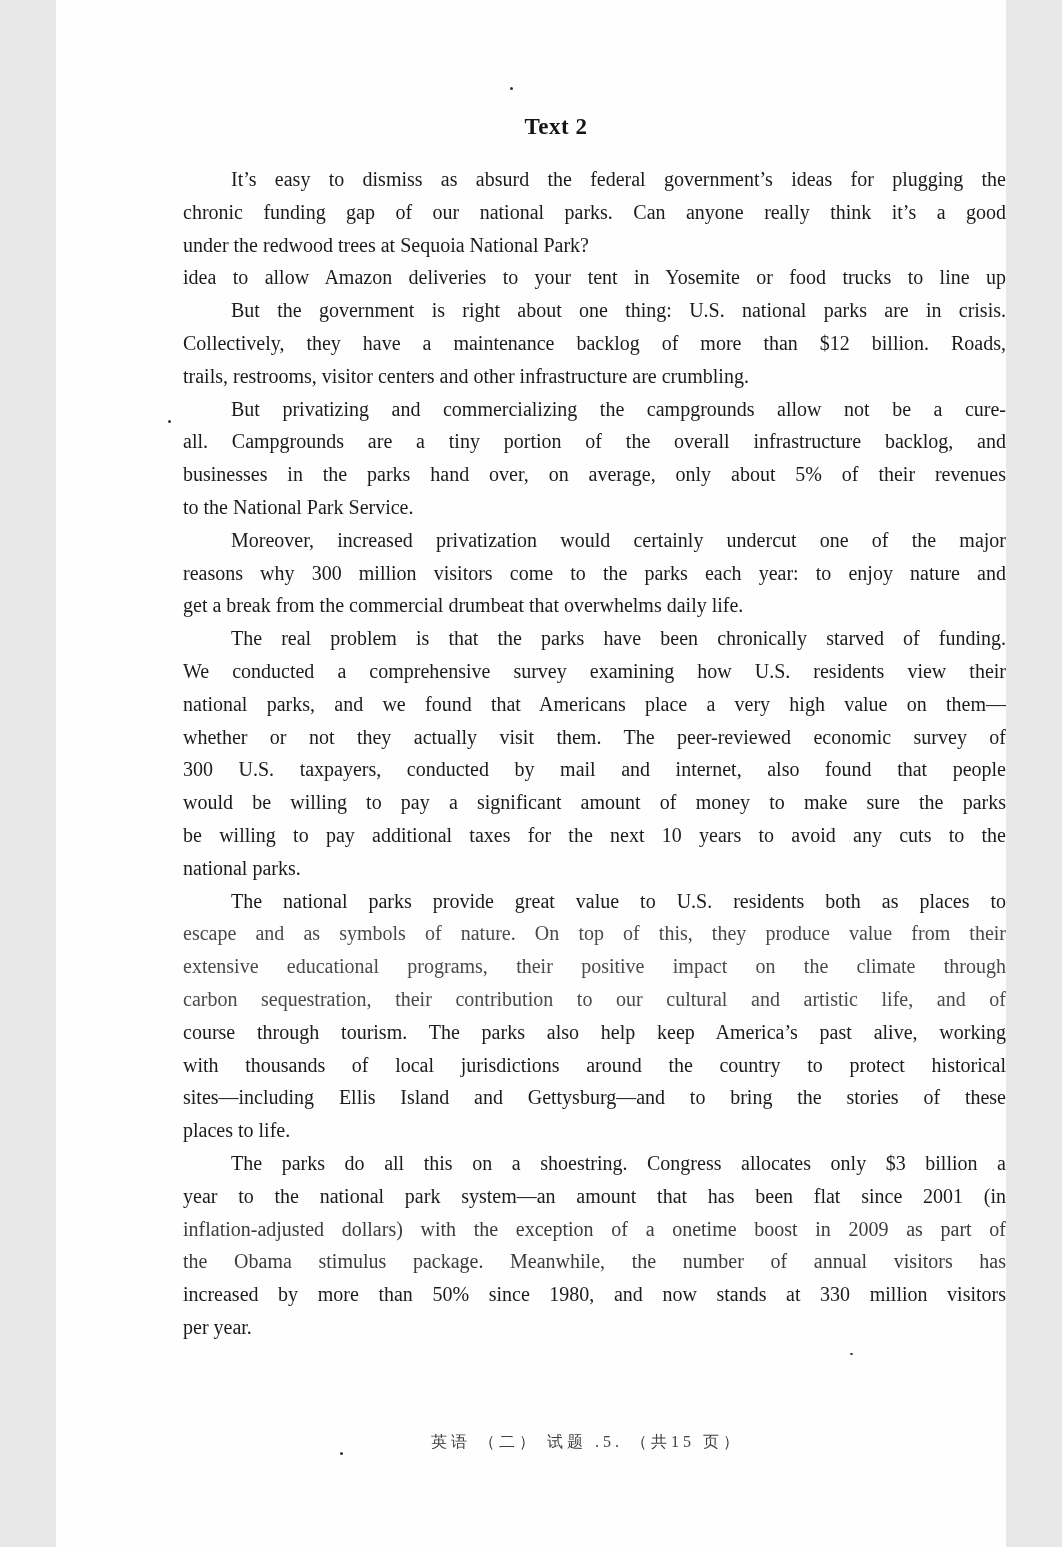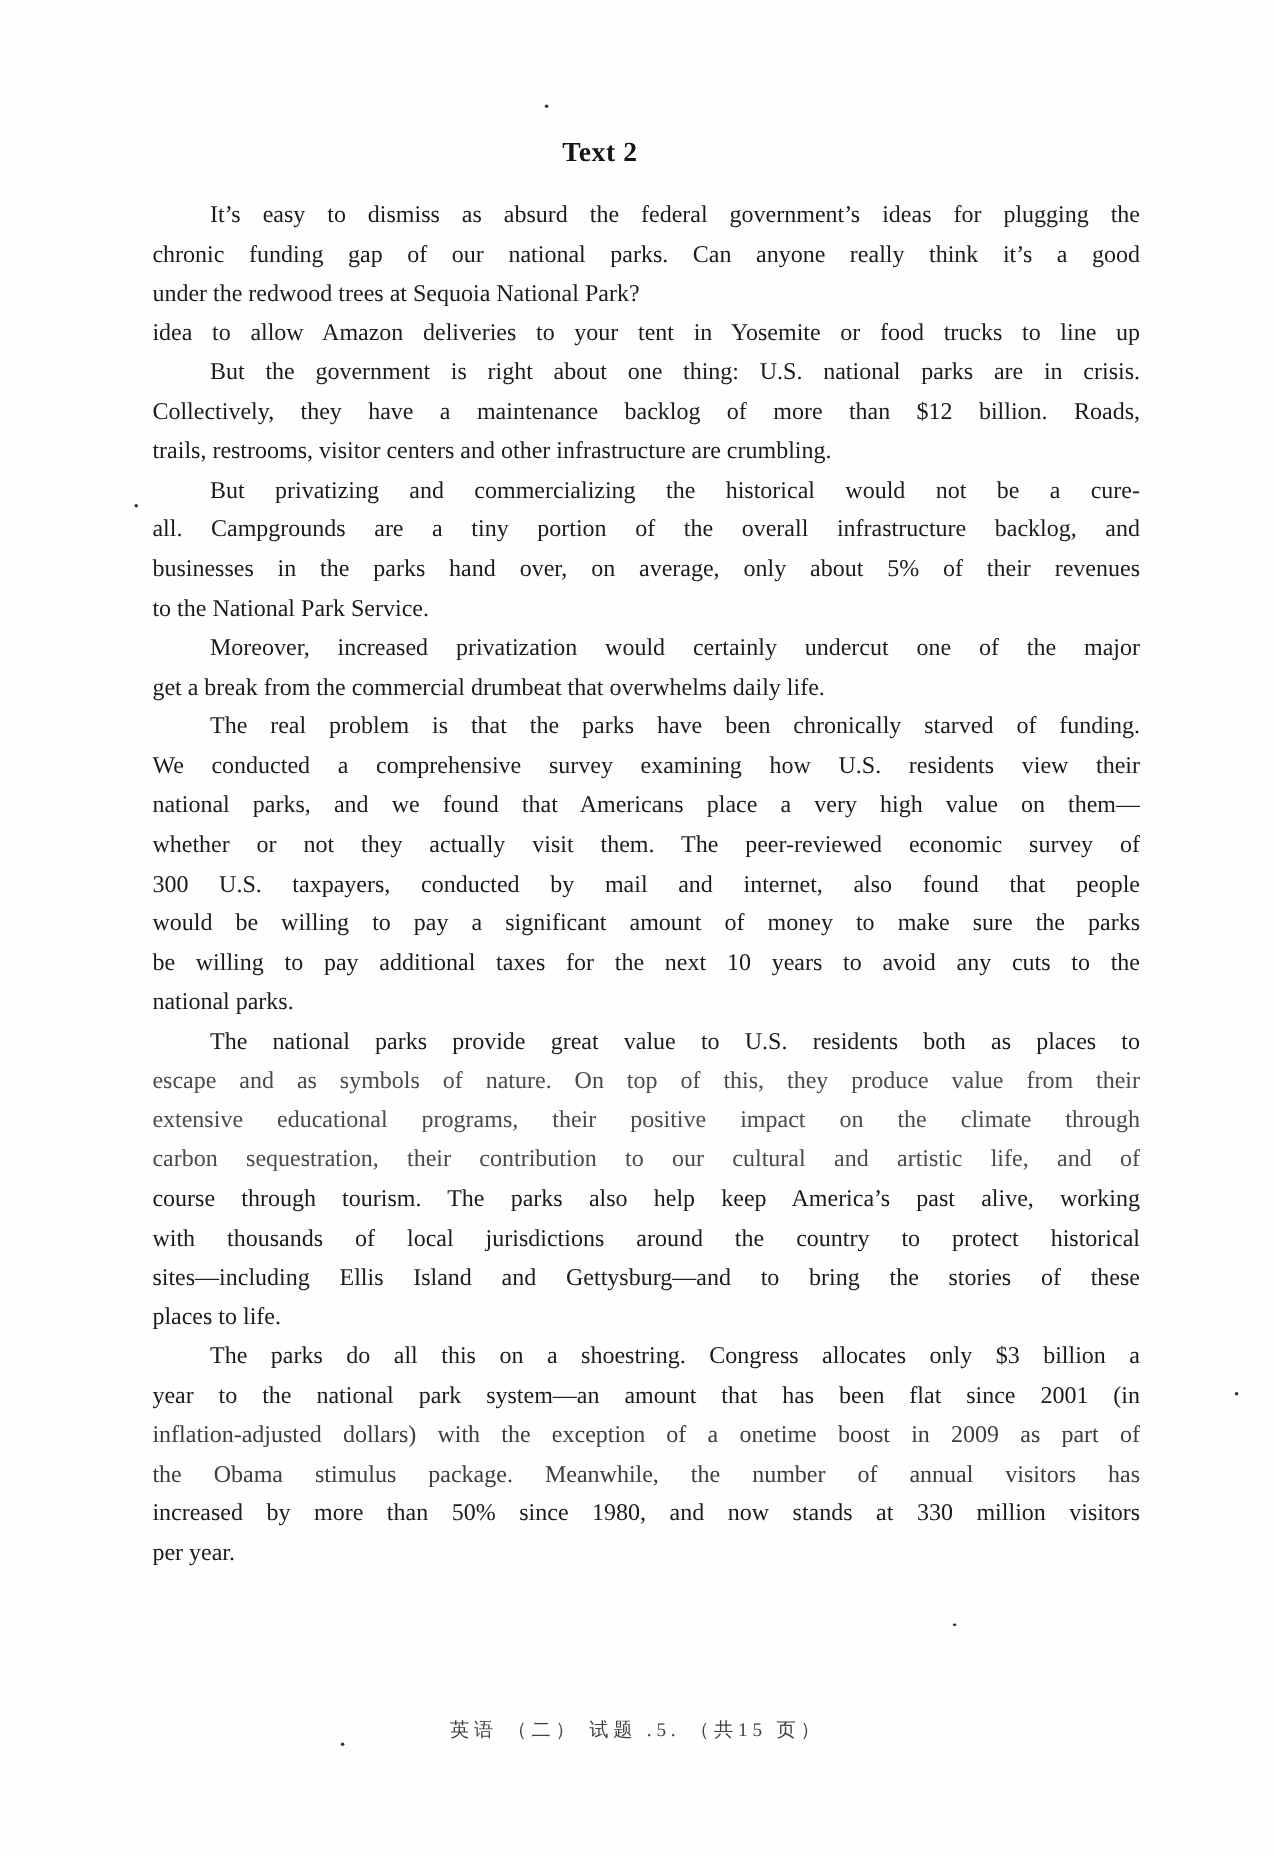--- a/index.html
+++ b/index.html
@@ -2,21 +2,21 @@
 <html><head>
 <meta charset="utf-8">
 <style>
   html, body {
     margin: 0;
     padding: 0;
     background: #e8e8e8;
   }
   .page {
     position: relative;
-    width: 1062px;
+    width: 950px;
     height: 1547px;
     margin: 0 auto;
     background: #fefefe;
     overflow: hidden;
     font-family: "Liberation Serif", "DejaVu Serif", serif;
     color: #1b1b1b;
   }
   .doc-title {
     position: absolute;
     top: 114px;
@@ -98,27 +98,28 @@
         <div class="line">chronic funding gap of our national parks. Can anyone really think it’s a good</div>
         <div class="line last">under the redwood trees at Sequoia National Park?</div>
         <div class="line">idea to allow Amazon deliveries to your tent in Yosemite or food trucks to line up</div>
       </div>
       <div class="para">
         <div class="line first">But the government is right about one thing: U.S. national parks are in crisis.</div>
         <div class="line">Collectively, they have a maintenance backlog of more than $12 billion. Roads,</div>
         <div class="line last">trails, restrooms, visitor centers and other infrastructure are crumbling.</div>
       </div>
       <div class="para">
-        <div class="line first">But privatizing and commercializing the historical would not be a cure-</div>
+        <div class="line first">But privatizing and commercializing the campgrounds allow not be a cure-</div>
         <div class="line">all. Campgrounds are a tiny portion of the overall infrastructure backlog, and</div>
         <div class="line">businesses in the parks hand over, on average, only about 5% of their revenues</div>
         <div class="line last">to the National Park Service.</div>
       </div>
       <div class="para">
         <div class="line first">Moreover, increased privatization would certainly undercut one of the major</div>
+        <div class="line">reasons why 300 million visitors come to the parks each year: to enjoy nature and</div>
         <div class="line last">get a break from the commercial drumbeat that overwhelms daily life.</div>
       </div>
       <div class="para">
         <div class="line first">The real problem is that the parks have been chronically starved of funding.</div>
         <div class="line">We conducted a comprehensive survey examining how U.S. residents view their</div>
         <div class="line">national parks, and we found that Americans place a very high value on them—</div>
         <div class="line">whether or not they actually visit them. The peer-reviewed economic survey of</div>
         <div class="line">300 U.S. taxpayers, conducted by mail and internet, also found that people</div>
         <div class="line">would be willing to pay a significant amount of money to make sure the parks</div>
         <div class="line">be willing to pay additional taxes for the next 10 years to avoid any cuts to the</div>

